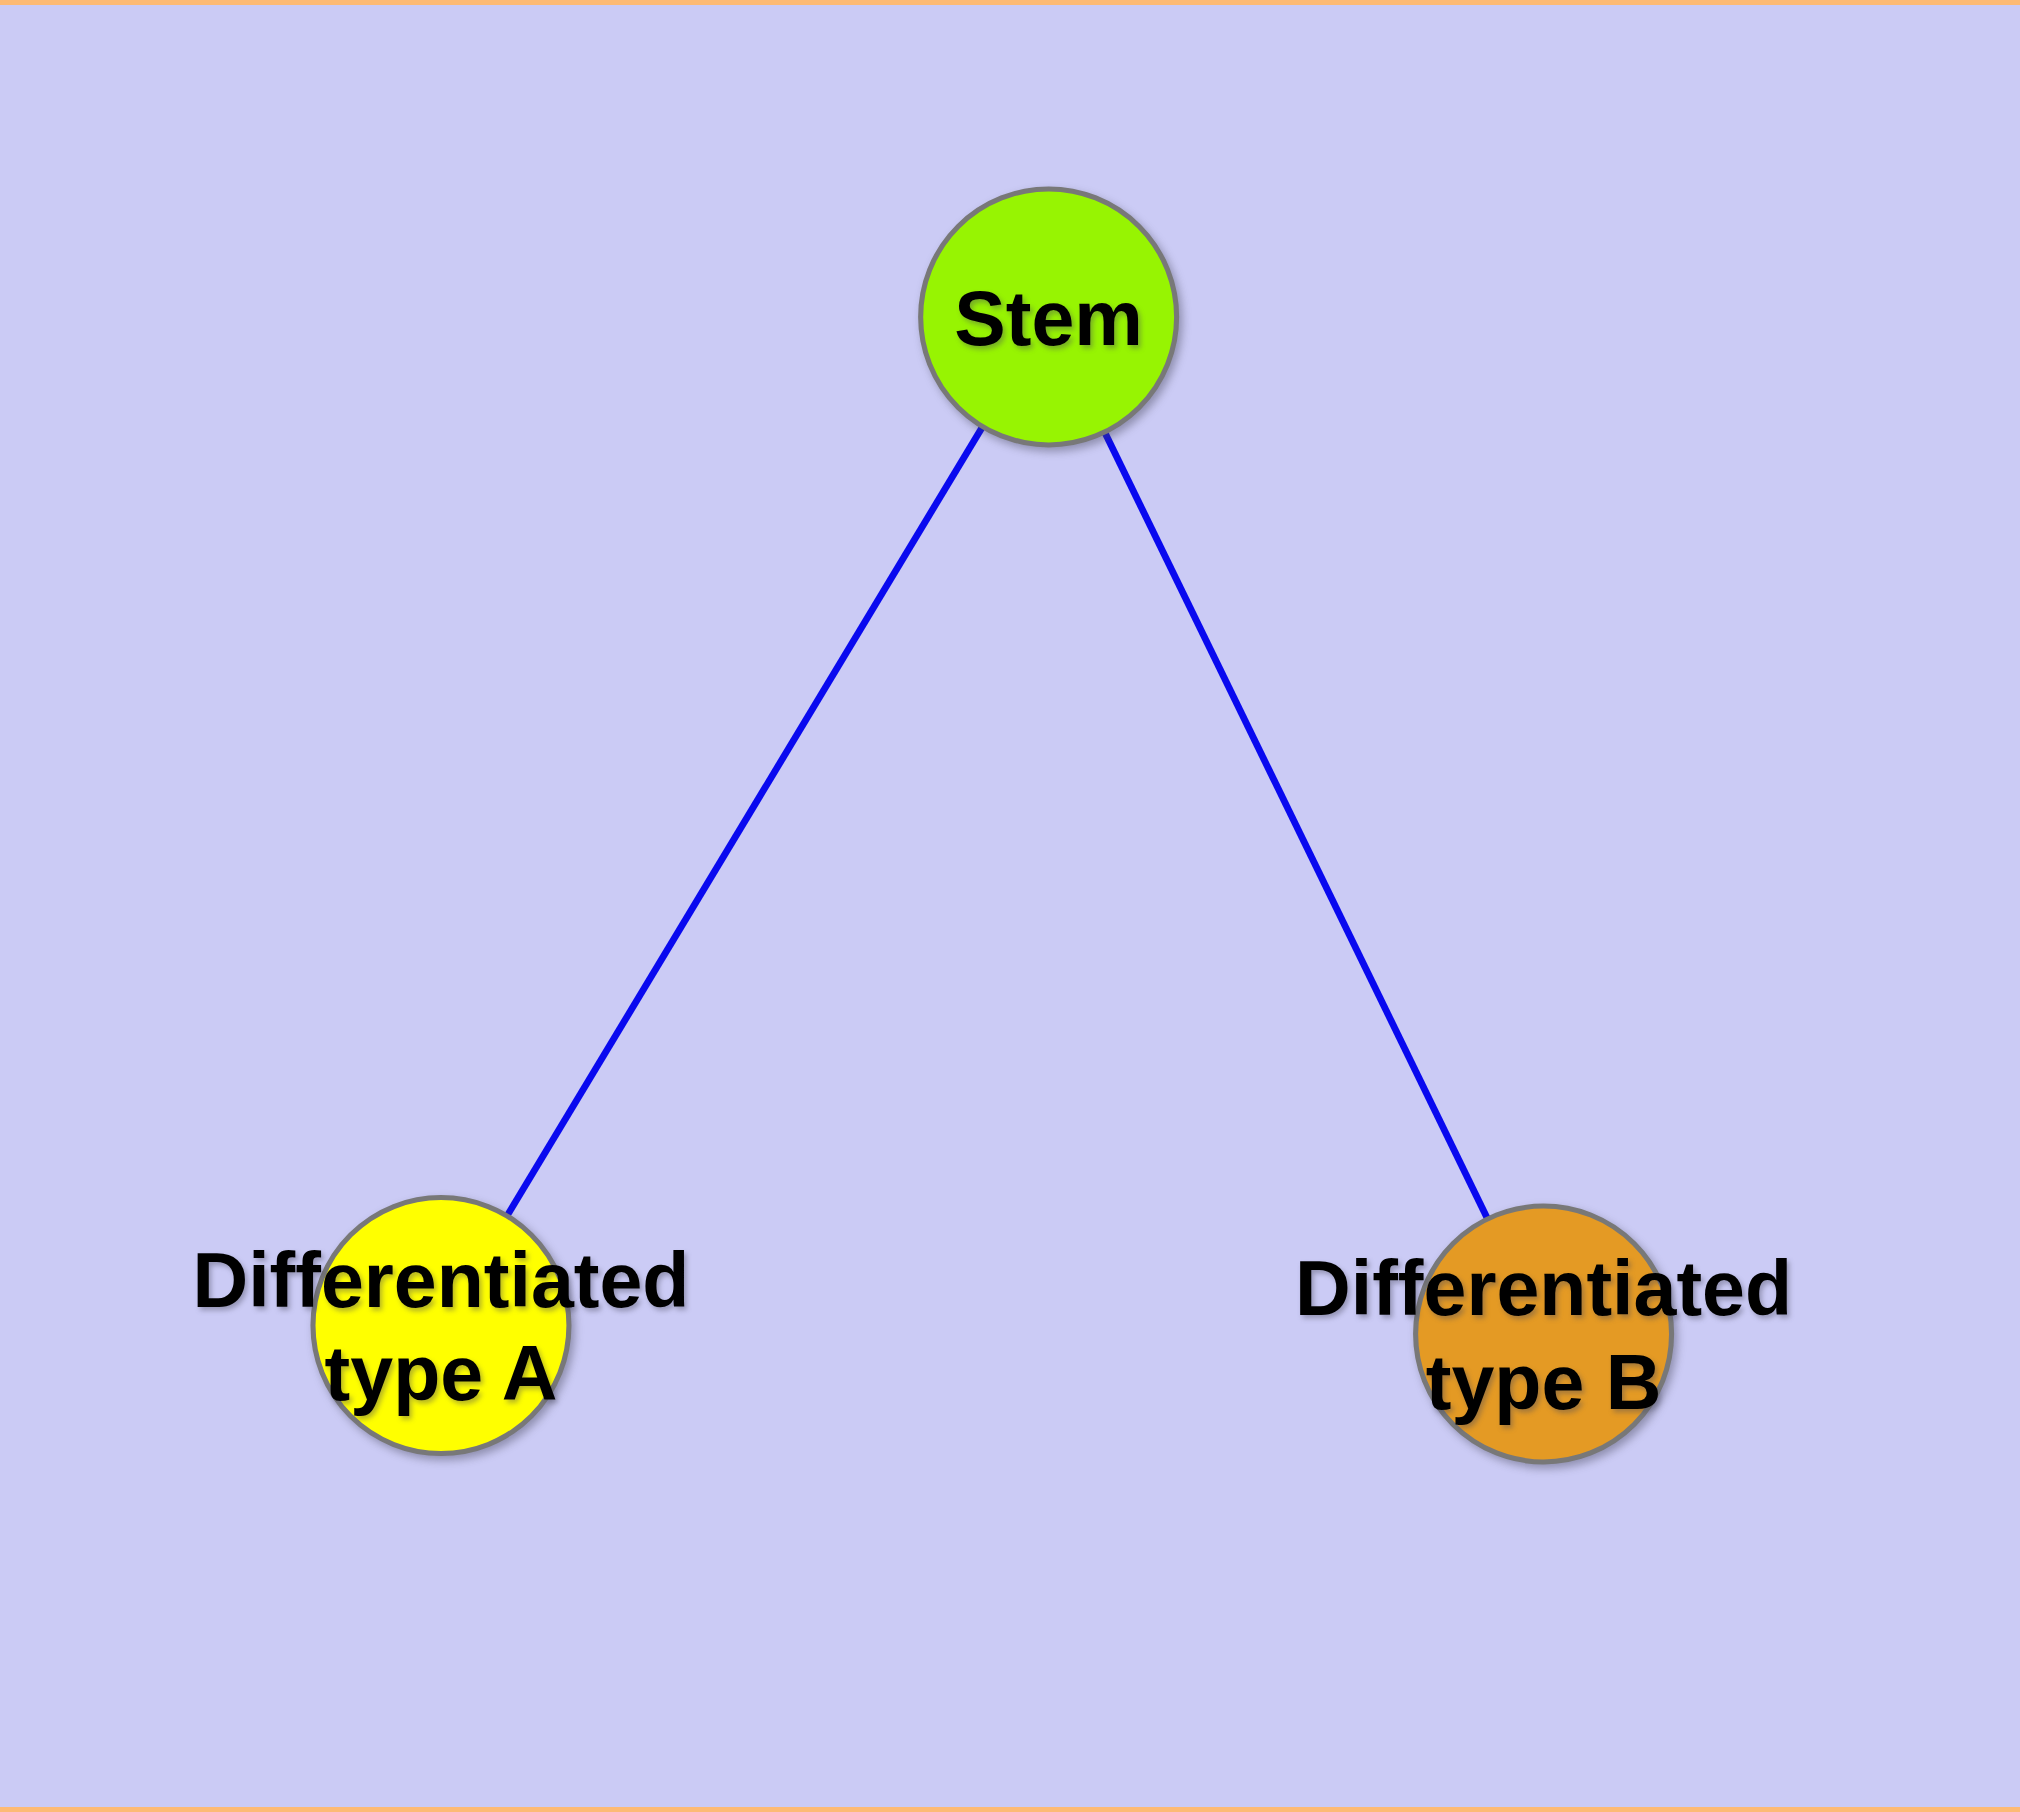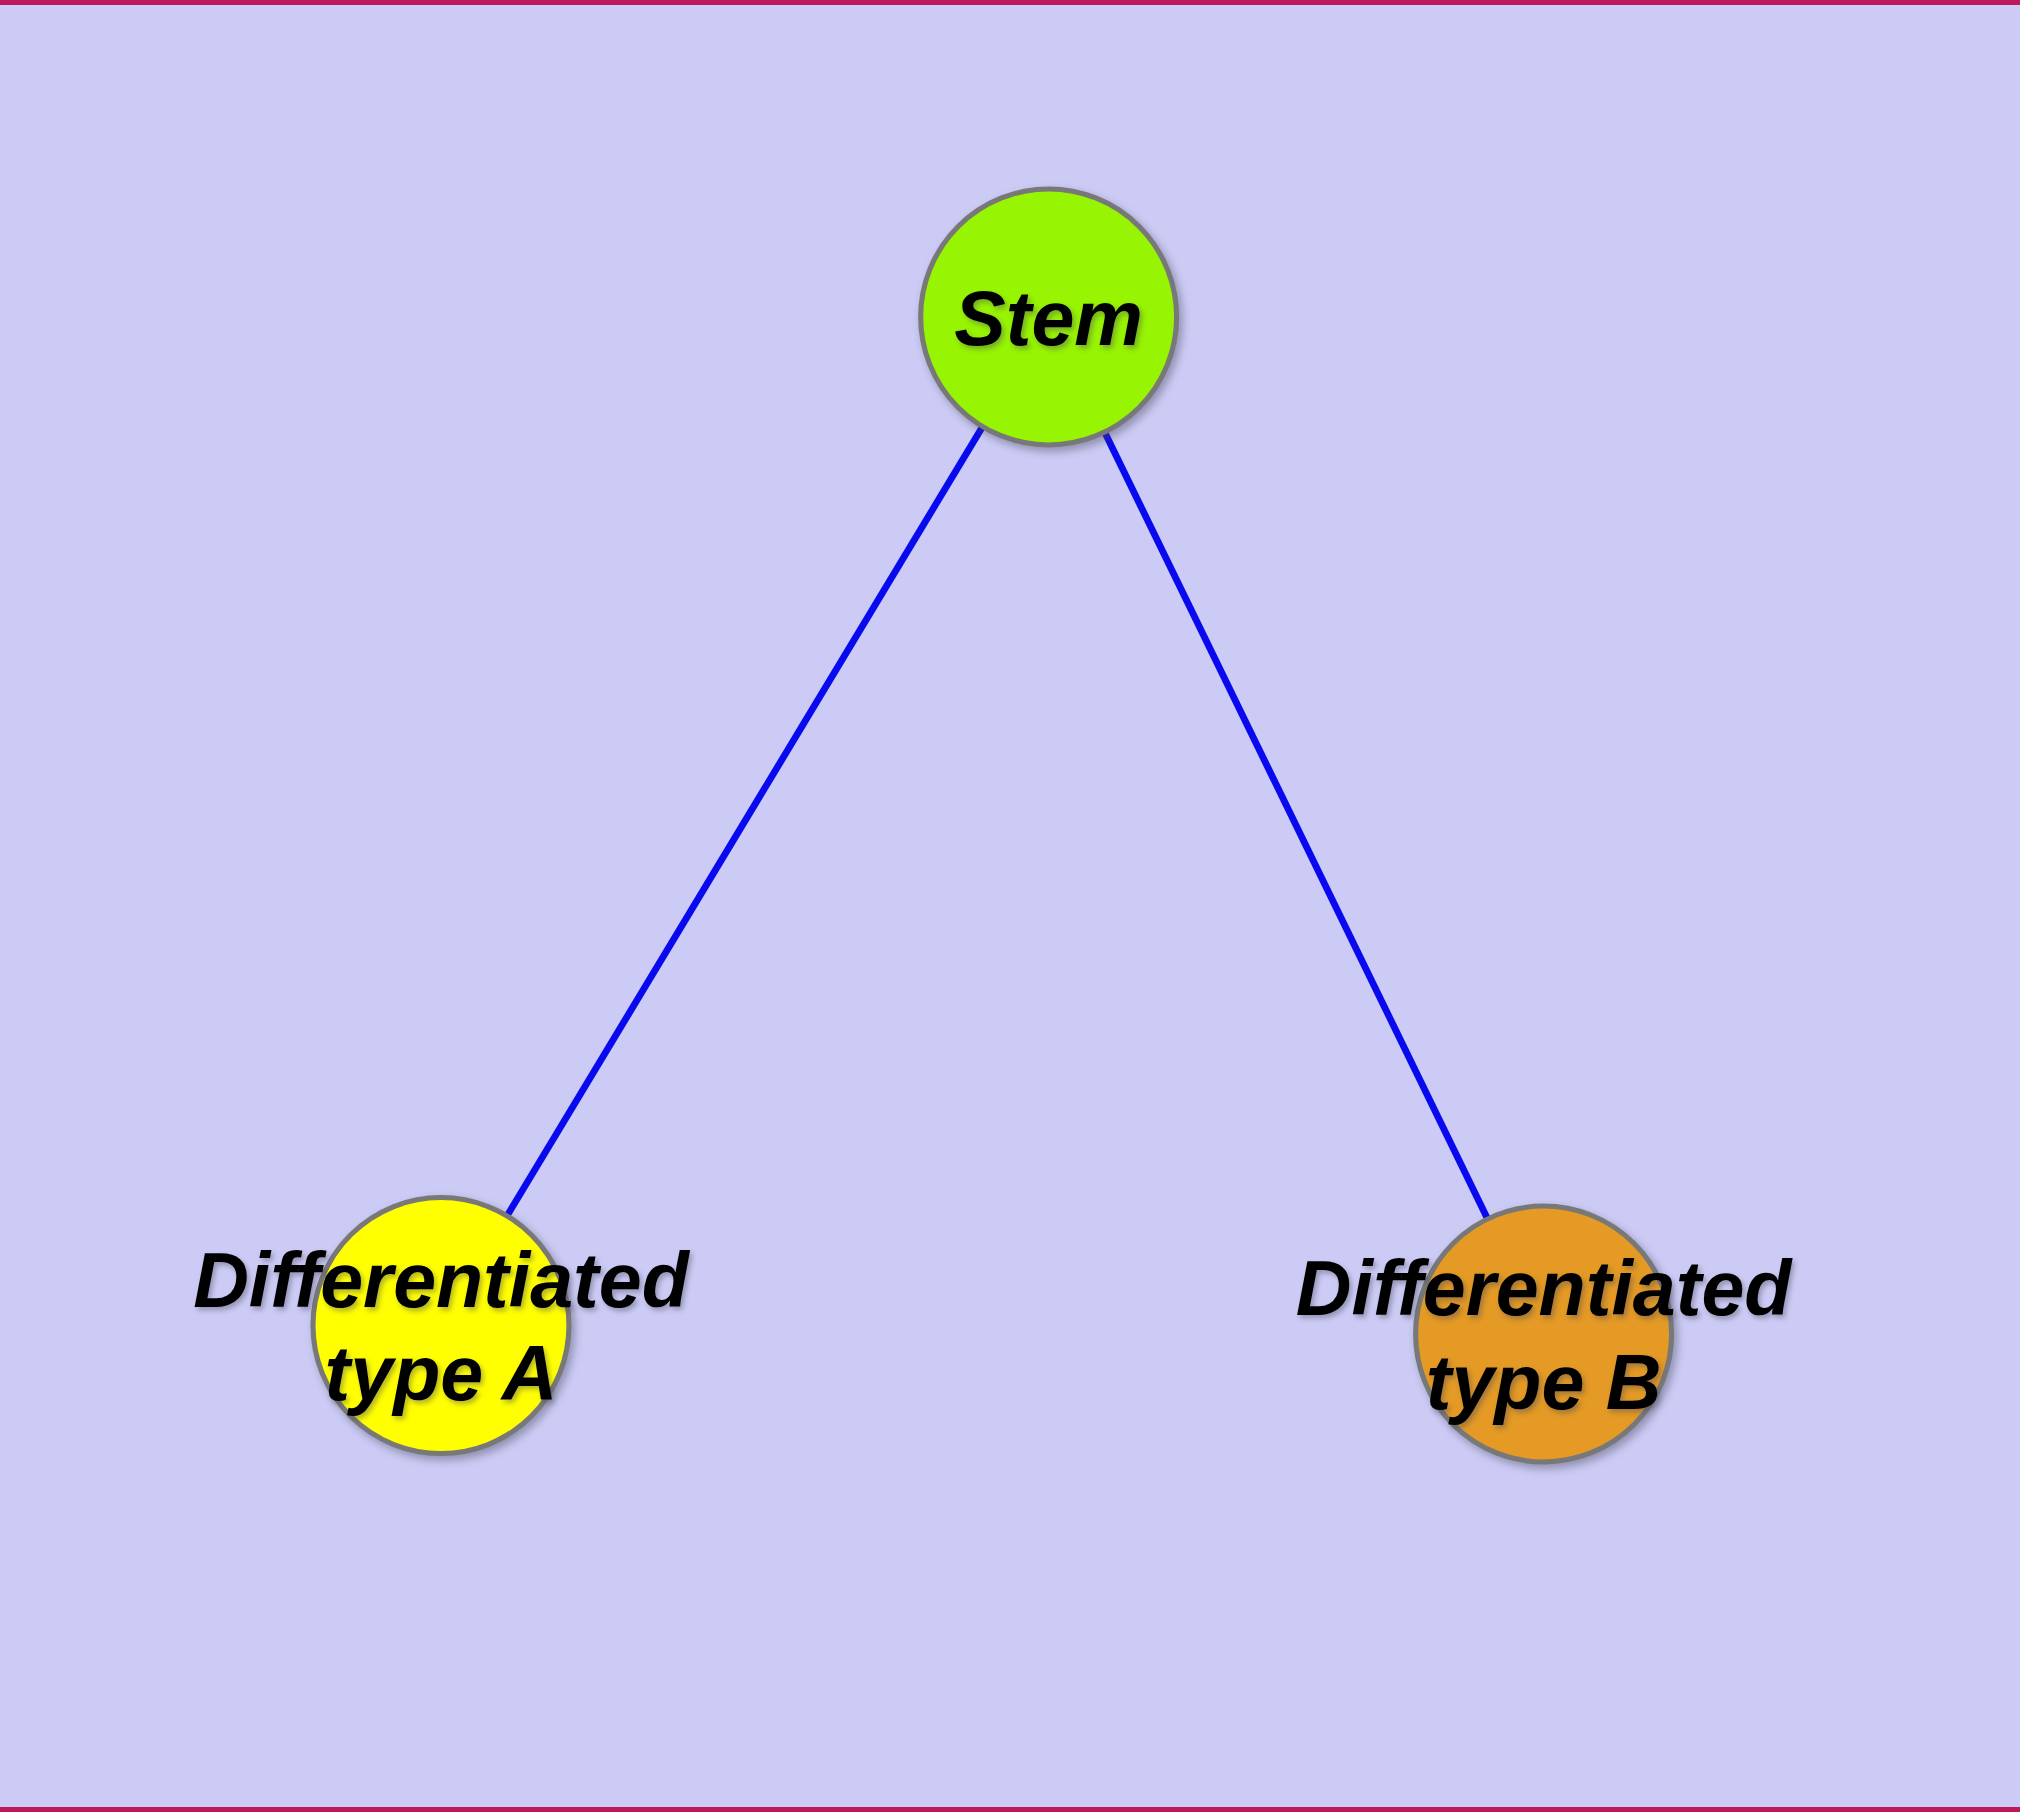--- a/index.html
+++ b/index.html
@@ -4,24 +4,23 @@
 <style>
   html, body {
     margin: 0;
     padding: 0;
     background: #FFFFFF;
   }
   .page {
     position: relative;
     width: 2021px;
     height: 1812px;
-    background: #be185d;
+    background: #fdba74;
     overflow: hidden;
     font-family: "Liberation Sans", "DejaVu Sans", sans-serif;
-    font-style: italic;
   }
   .canvas {
     position: absolute;
     left: 0;
     right: 0;
     top: 5.1px;
     bottom: 5.1px;
     background: #CBCBF5;
   }
   svg.graph {

